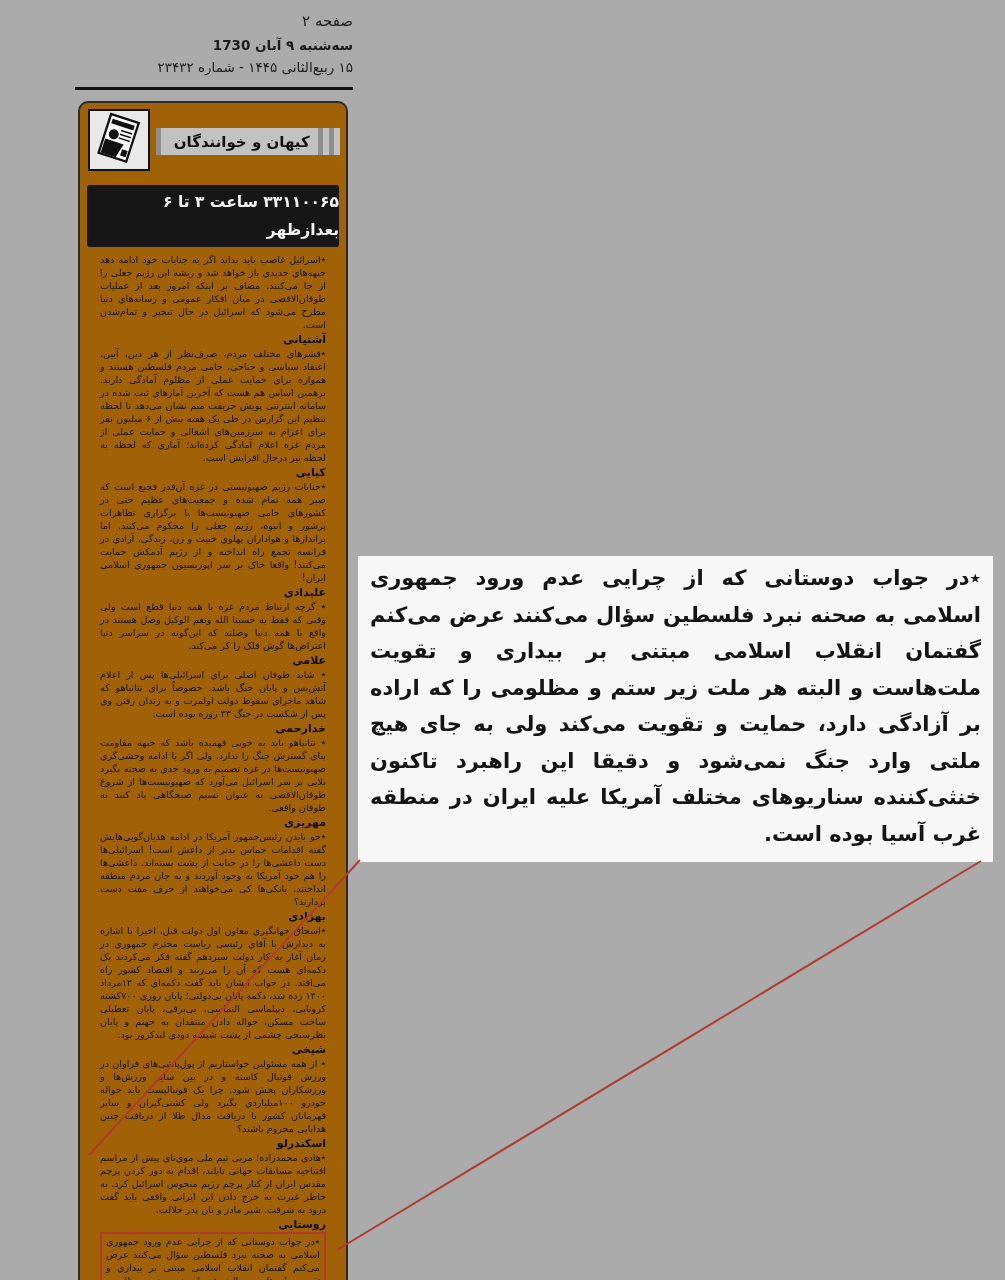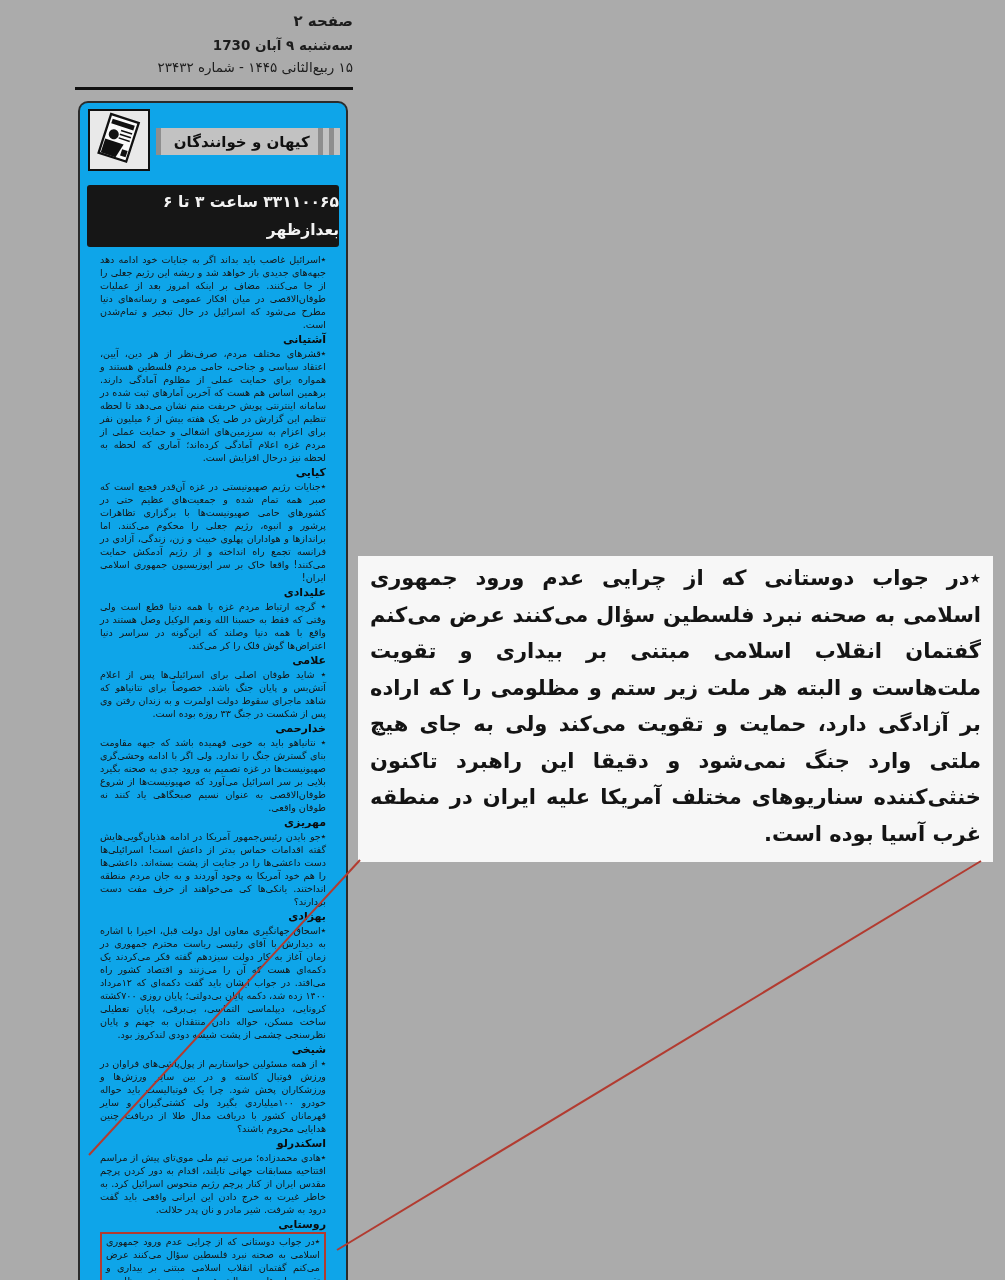--- a/index.html
+++ b/index.html
@@ -3,28 +3,28 @@
 <meta charset="utf-8">
 <style>
   html,body{margin:0;padding:0;}
   body{width:1005px;height:1280px;overflow:hidden;background:#ababab;
        font-family:"DejaVu Sans",sans-serif;}
   .canvas{position:relative;width:1005px;height:1280px;background:#ababab;}
 
   
   .pg-header{position:absolute;left:75px;top:12px;width:278px;direction:rtl;
              text-align:right;color:#1c1c1c;}
-  .pg-header .l1{font-size:15px;font-weight:bold;margin-bottom:7px;}
+  .pg-header .l1{font-size:15px;font-weight:normal;margin-bottom:7px;}
   .pg-header .l2{font-size:13.5px;font-weight:bold;margin-bottom:6px;}
   .pg-header .l3{font-size:13.5px;font-weight:normal;}
   .header-rule{position:absolute;left:75px;top:87px;width:278px;height:3px;background:#111;}
 
   
   .column{position:absolute;left:78px;top:101px;width:270px;height:1179px;
-          background:#0ea5e9;border:2px solid #2b2b2b;border-bottom:none;
+          background:#a16207;border:2px solid #2b2b2b;border-bottom:none;
           border-radius:10px 10px 0 0;box-sizing:border-box;overflow:hidden;}
   .masthead{position:relative;height:76px;}
   .logo{position:absolute;left:8px;top:6px;width:62px;height:62px;background:#e9e9e9;
         border:2px solid #111;box-sizing:border-box;}
   .logo svg{width:100%;height:100%;display:block;}
   .band{position:absolute;left:76px;right:6px;top:25px;height:27px;display:flex;
         align-items:center;direction:ltr;}
   .bar-solid{flex:1;height:100%;background:#c2c2c2;}
   .stripes{height:100%;background:repeating-linear-gradient(90deg,#8e8e8e 0 5px,#c2c2c2 5px 11px);}
   .s1{width:34px;}

